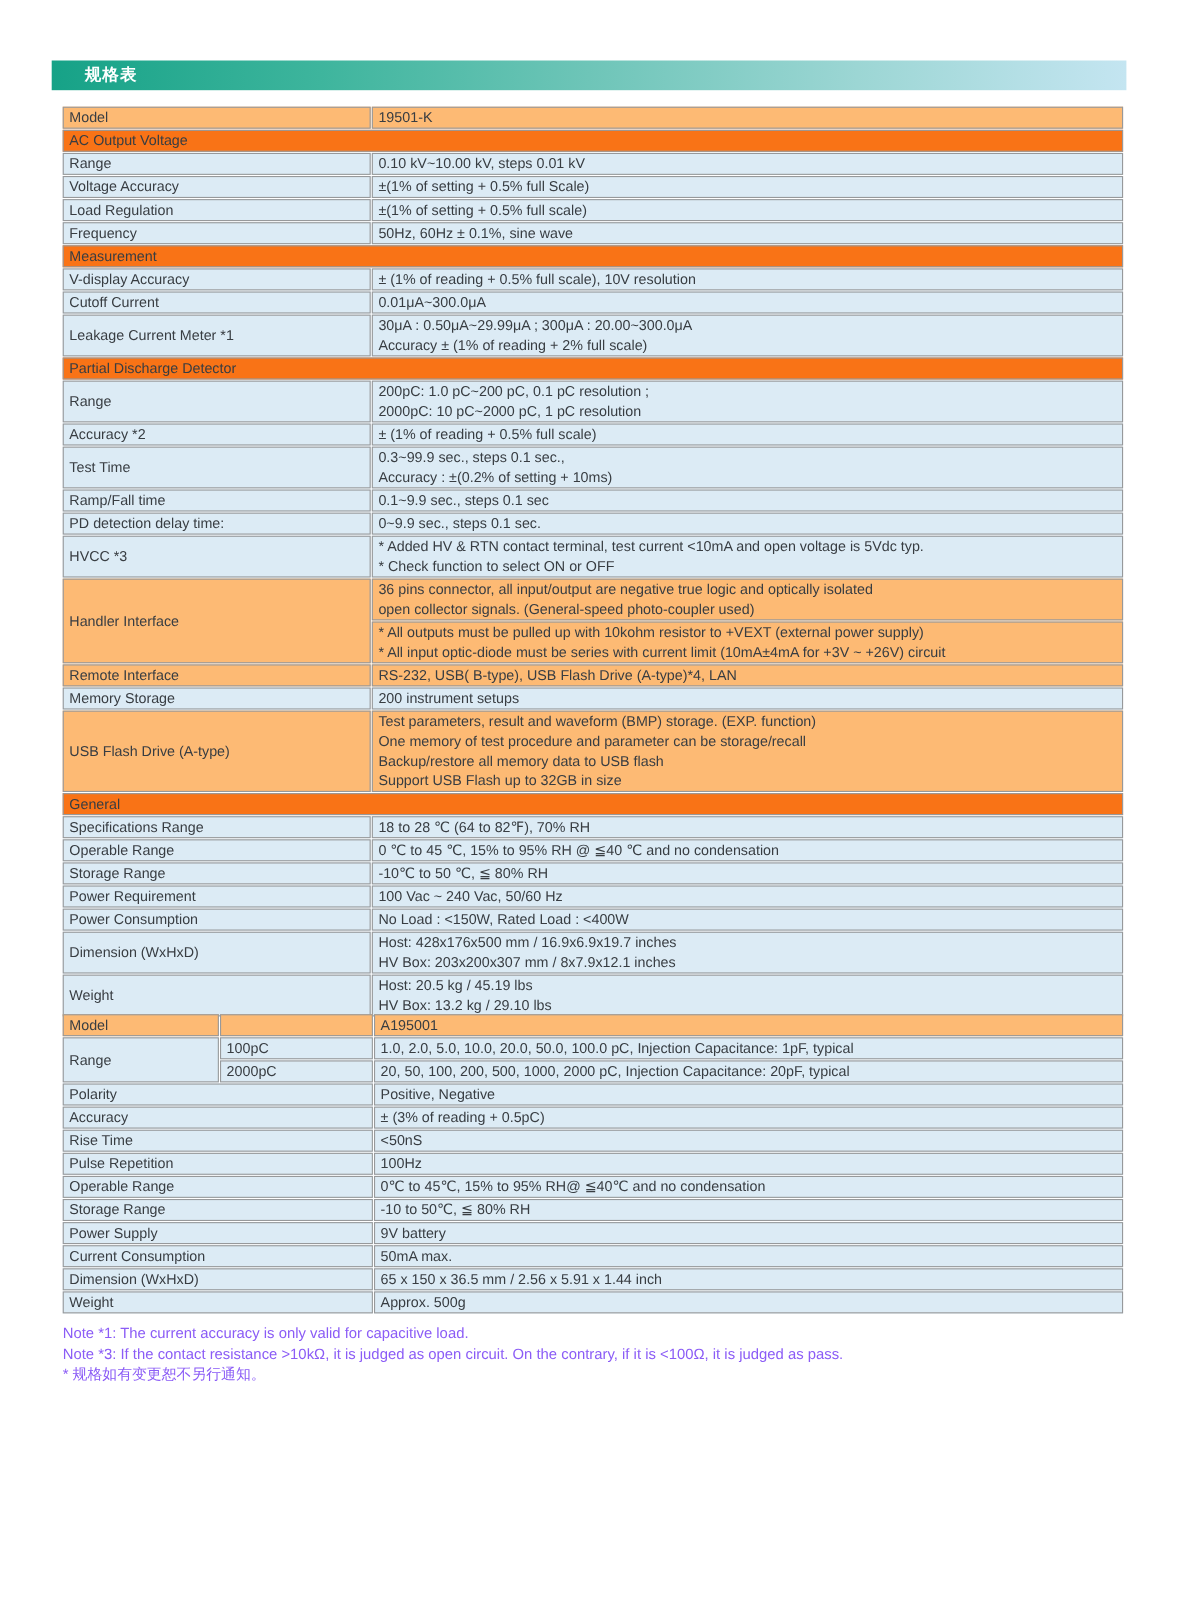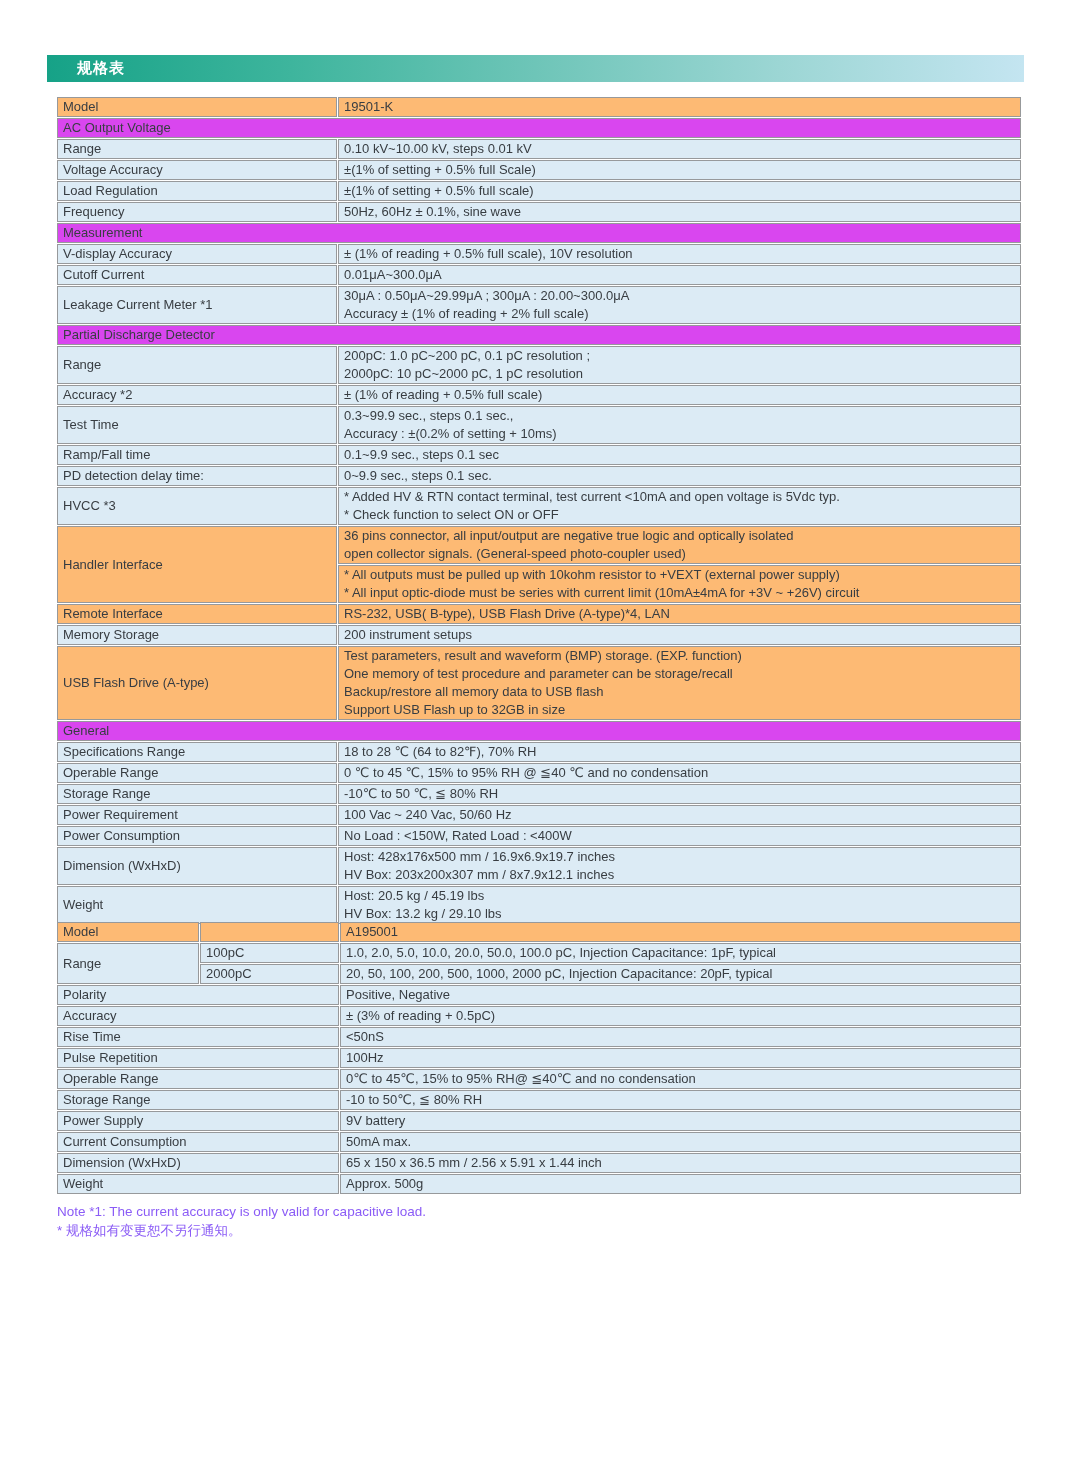--- a/index.html
+++ b/index.html
@@ -21,21 +21,21 @@
     font-size:13px;
   }
   #table1{top:96px;}
   #table2{top:921px;}
   td{
     border:1px solid #97999b;vertical-align:middle;
     line-height:18px;padding:0 6px 0 5px;background:#dcebf5;
     overflow:hidden;
   }
   td.m{background:#fdba74;}
-  td.sec{background:#d946ef;}
+  td.sec{background:#f97316;}
   .notes{
     position:absolute;left:57px;top:1202px;width:918px;
     font-size:13.5px;line-height:19px;color:#8b5cf6;
   }
   .notes p{margin:0;}
   .footnote{margin-top:19px;}
 </style>
 </head>
 <body>
 
@@ -290,15 +290,16 @@
       <tr>
         <td class="lab" colspan="2">Weight</td>
         <td class="val">Approx. 500g</td>
       </tr>
     </tbody>
 </table>
 
 <div class="notes">
   <div>
       <p>Note *1: The current accuracy is only valid for capacitive load.</p>
+      <p>Note *3: If the contact resistance &gt;10kΩ, it is judged as open circuit.  On the contrary, if it is &lt;100Ω, it is judged as pass.</p>
     </div>
   <p class="footnote">* 规格如有变更恕不另行通知。</p>
 </div>
 
 </body></html>

